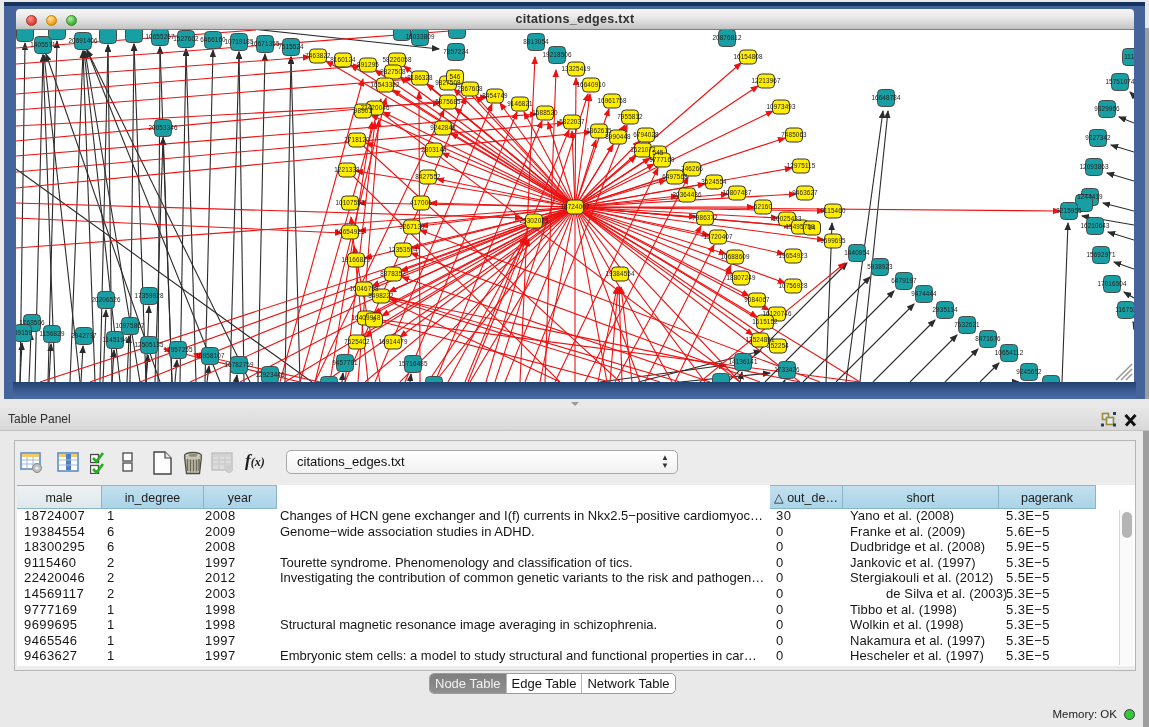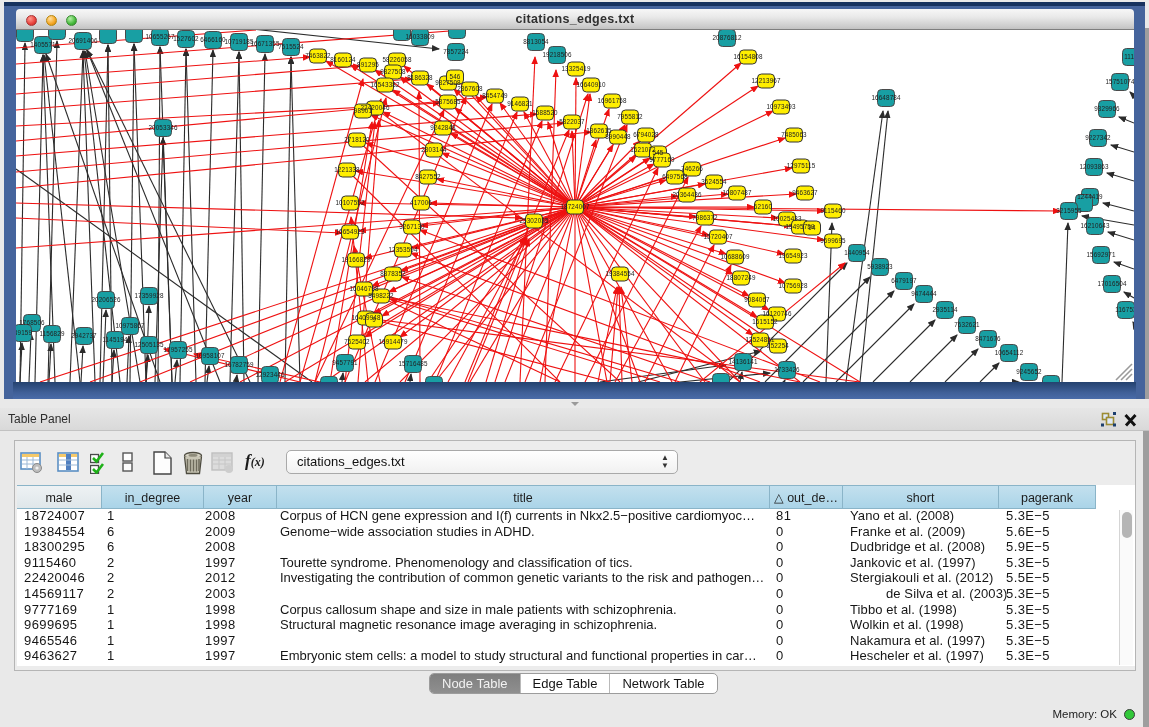--- a/index.html
+++ b/index.html
@@ -29,21 +29,21 @@
 #tbl{left:2px;top:44px;width:1118px;height:181px;background:#fff}
 .hc{position:absolute;top:0;height:24px;background:linear-gradient(#c3e0ee,#aad4e8);
   border-right:1px solid #8ab4c8;border-top:1px solid #8ab4c8;border-bottom:1px solid #8ab4c8;
   font-size:12.5px;color:#1c1c1c;text-align:center;line-height:24px}
 .row{position:absolute;height:16px;font-size:13px;color:#161616;white-space:nowrap}
 .c{position:absolute;top:0;line-height:16px;letter-spacing:0.4px}
 #vscroll{position:absolute;right:2px;top:25px;width:14px;height:155px;background:#fafafa;border-left:1px solid #d5d5d5}
 #vthumb{position:absolute;left:1.5px;top:2px;width:10px;height:26px;border-radius:5px;background:#b5b5b5}
 
 #tabs{left:429px;top:673px;height:21px;border:1px solid #9c9c9c;border-radius:5px;background:#fff;display:flex;overflow:hidden}
-.tab{font-size:13px;line-height:19px;color:#141414;padding:0 12px;border-right:1px solid #b9b9b9}
+.tab{font-size:13px;line-height:19px;color:#141414;padding:0 5px;border-right:1px solid #b9b9b9}
 .tab.sel{background:linear-gradient(#7f7f7f,#8f8f8f);color:#f2f2f2}
 .tab:last-child{border-right:none}
 
 #status{left:0;top:700px;width:1149px;height:27px}
 #mem{position:absolute;right:32px;top:8px;font-size:11.5px;color:#222}
 #dot{position:absolute;right:14px;top:9px;width:11px;height:11px;border-radius:50%;
   background:#32c83a;border:1px solid #3c3c3c}
 #rightstrip{left:1143px;top:28px;width:6px;height:699px;background:#9e9e9e}
 </style></head><body>
 <div id="rightstrip" class="abs"></div>
@@ -620,30 +620,29 @@
         <path d="M2 9h18M2 13h18M8 6v13M14 6v13" stroke="#a8a8a8"></path>
         <circle cx="18" cy="18" r="4" fill="#b5b5b5"></circle>
       </svg>
       <div class="ticon" style="left:230px;top:6px;font-size:17px;color:#1a1a1a"><i style="font-family:'Liberation Serif',serif;font-weight:bold">f</i><i style="font-family:'Liberation Serif',serif;font-size:12px;font-weight:bold">(x)</i></div>
       <div id="combo" class="abs">citations_edges.txt<div class="arrows">▲<br>▼</div></div>
     </div>
     <div id="tbl" class="abs">
       <div class="hc" style="left:0px;width:85px;background:linear-gradient(#eef2f4,#dfe7ea)">male</div>
       <div class="hc" style="left:85px;width:102px;background:linear-gradient(#c3e0ee,#aad4e8)">in_degree</div>
       <div class="hc" style="left:187px;width:73px;background:linear-gradient(#c3e0ee,#aad4e8)">year</div>
-      <div class="hc" style="left:260px;width:493px;background:linear-gradient(#c3e0ee,#aad4e8)">title</div>
       <div class="hc" style="left:753px;width:73px;background:linear-gradient(#c3e0ee,#aad4e8)">△ out_de…</div>
       <div class="hc" style="left:826px;width:156px;background:linear-gradient(#c3e0ee,#aad4e8)">short</div>
       <div class="hc" style="left:982px;width:97px;background:linear-gradient(#c3e0ee,#aad4e8)">pagerank</div>
       <div class="row" style="left:0;top:23px;width:1100px">
         <span class="c" style="left:7px">18724007</span>
         <span class="c" style="left:90px">1</span>
         <span class="c" style="left:188px">2008</span>
-        <span class="c" style="left:263px;letter-spacing:0;width:487px;overflow:hidden">Corpus of HCN gene expression and I(f) currents in Nkx2.5−positive cardiomyoc…</span>
-        <span class="c" style="left:759px">81</span>
+        <span class="c" style="left:263px;letter-spacing:0;width:487px;overflow:hidden">Changes of HCN gene exchanger and I(f) currents in Nkx2.5−positive cardiomyoc…</span>
+        <span class="c" style="left:759px">30</span>
         <span class="c" style="left:833px;letter-spacing:0.1px">Yano et al. (2008)</span>
         <span class="c" style="left:989px">5.3E−5</span>
       </div>
       <div class="row" style="left:0;top:39px;width:1100px">
         <span class="c" style="left:7px">19384554</span>
         <span class="c" style="left:90px">6</span>
         <span class="c" style="left:188px">2009</span>
         <span class="c" style="left:263px;letter-spacing:0;width:487px;overflow:hidden">Genome−wide association studies in ADHD.</span>
         <span class="c" style="left:759px">0</span>
         <span class="c" style="left:833px;letter-spacing:0.1px">Franke et al. (2009)</span>
@@ -680,21 +679,20 @@
         <span class="c" style="left:90px">2</span>
         <span class="c" style="left:188px">2003</span>
         <span class="c" style="left:759px">0</span>
         <span class="c" style="left:869px;letter-spacing:0.1px">de Silva et al. (2003)</span>
         <span class="c" style="left:989px">5.3E−5</span>
       </div>
       <div class="row" style="left:0;top:117px;width:1100px">
         <span class="c" style="left:7px">9777169</span>
         <span class="c" style="left:90px">1</span>
         <span class="c" style="left:188px">1998</span>
-        <span class="c" style="left:263px;letter-spacing:0;width:487px;overflow:hidden">Corpus callosum shape and size in male patients with schizophrenia.</span>
         <span class="c" style="left:759px">0</span>
         <span class="c" style="left:833px;letter-spacing:0.1px">Tibbo et al. (1998)</span>
         <span class="c" style="left:989px">5.3E−5</span>
       </div>
       <div class="row" style="left:0;top:132px;width:1100px">
         <span class="c" style="left:7px">9699695</span>
         <span class="c" style="left:90px">1</span>
         <span class="c" style="left:188px">1998</span>
         <span class="c" style="left:263px;letter-spacing:0;width:487px;overflow:hidden">Structural magnetic resonance image averaging in schizophrenia.</span>
         <span class="c" style="left:759px">0</span>

